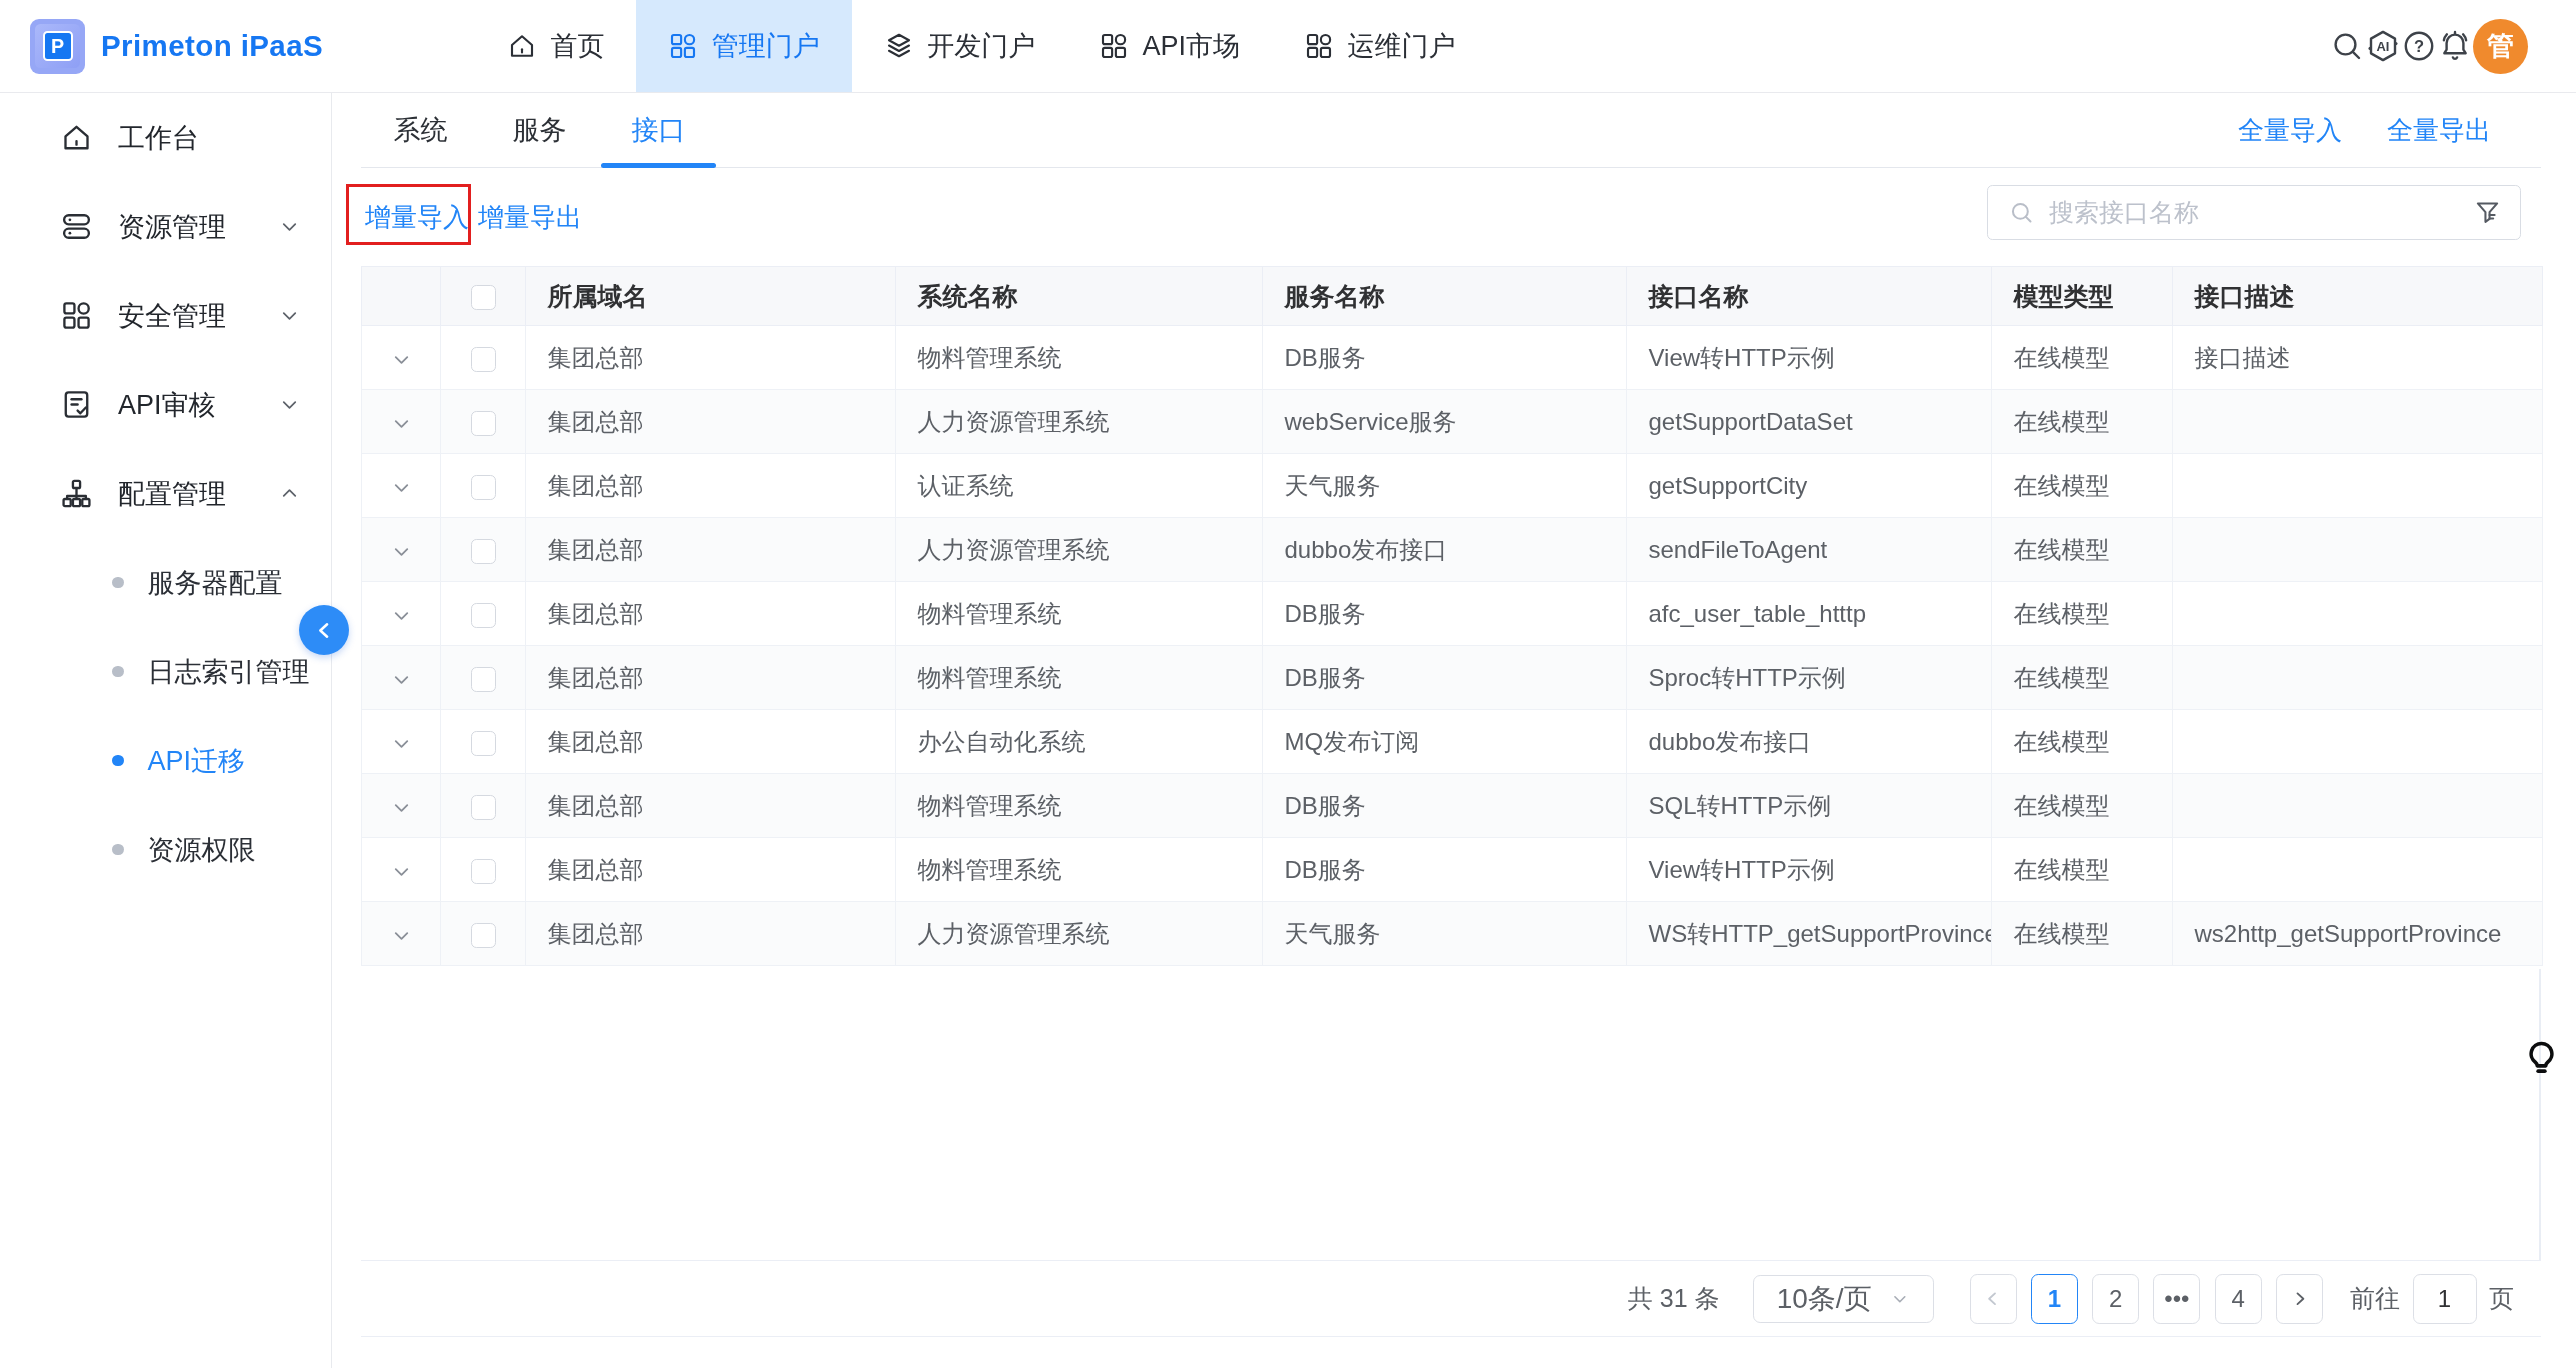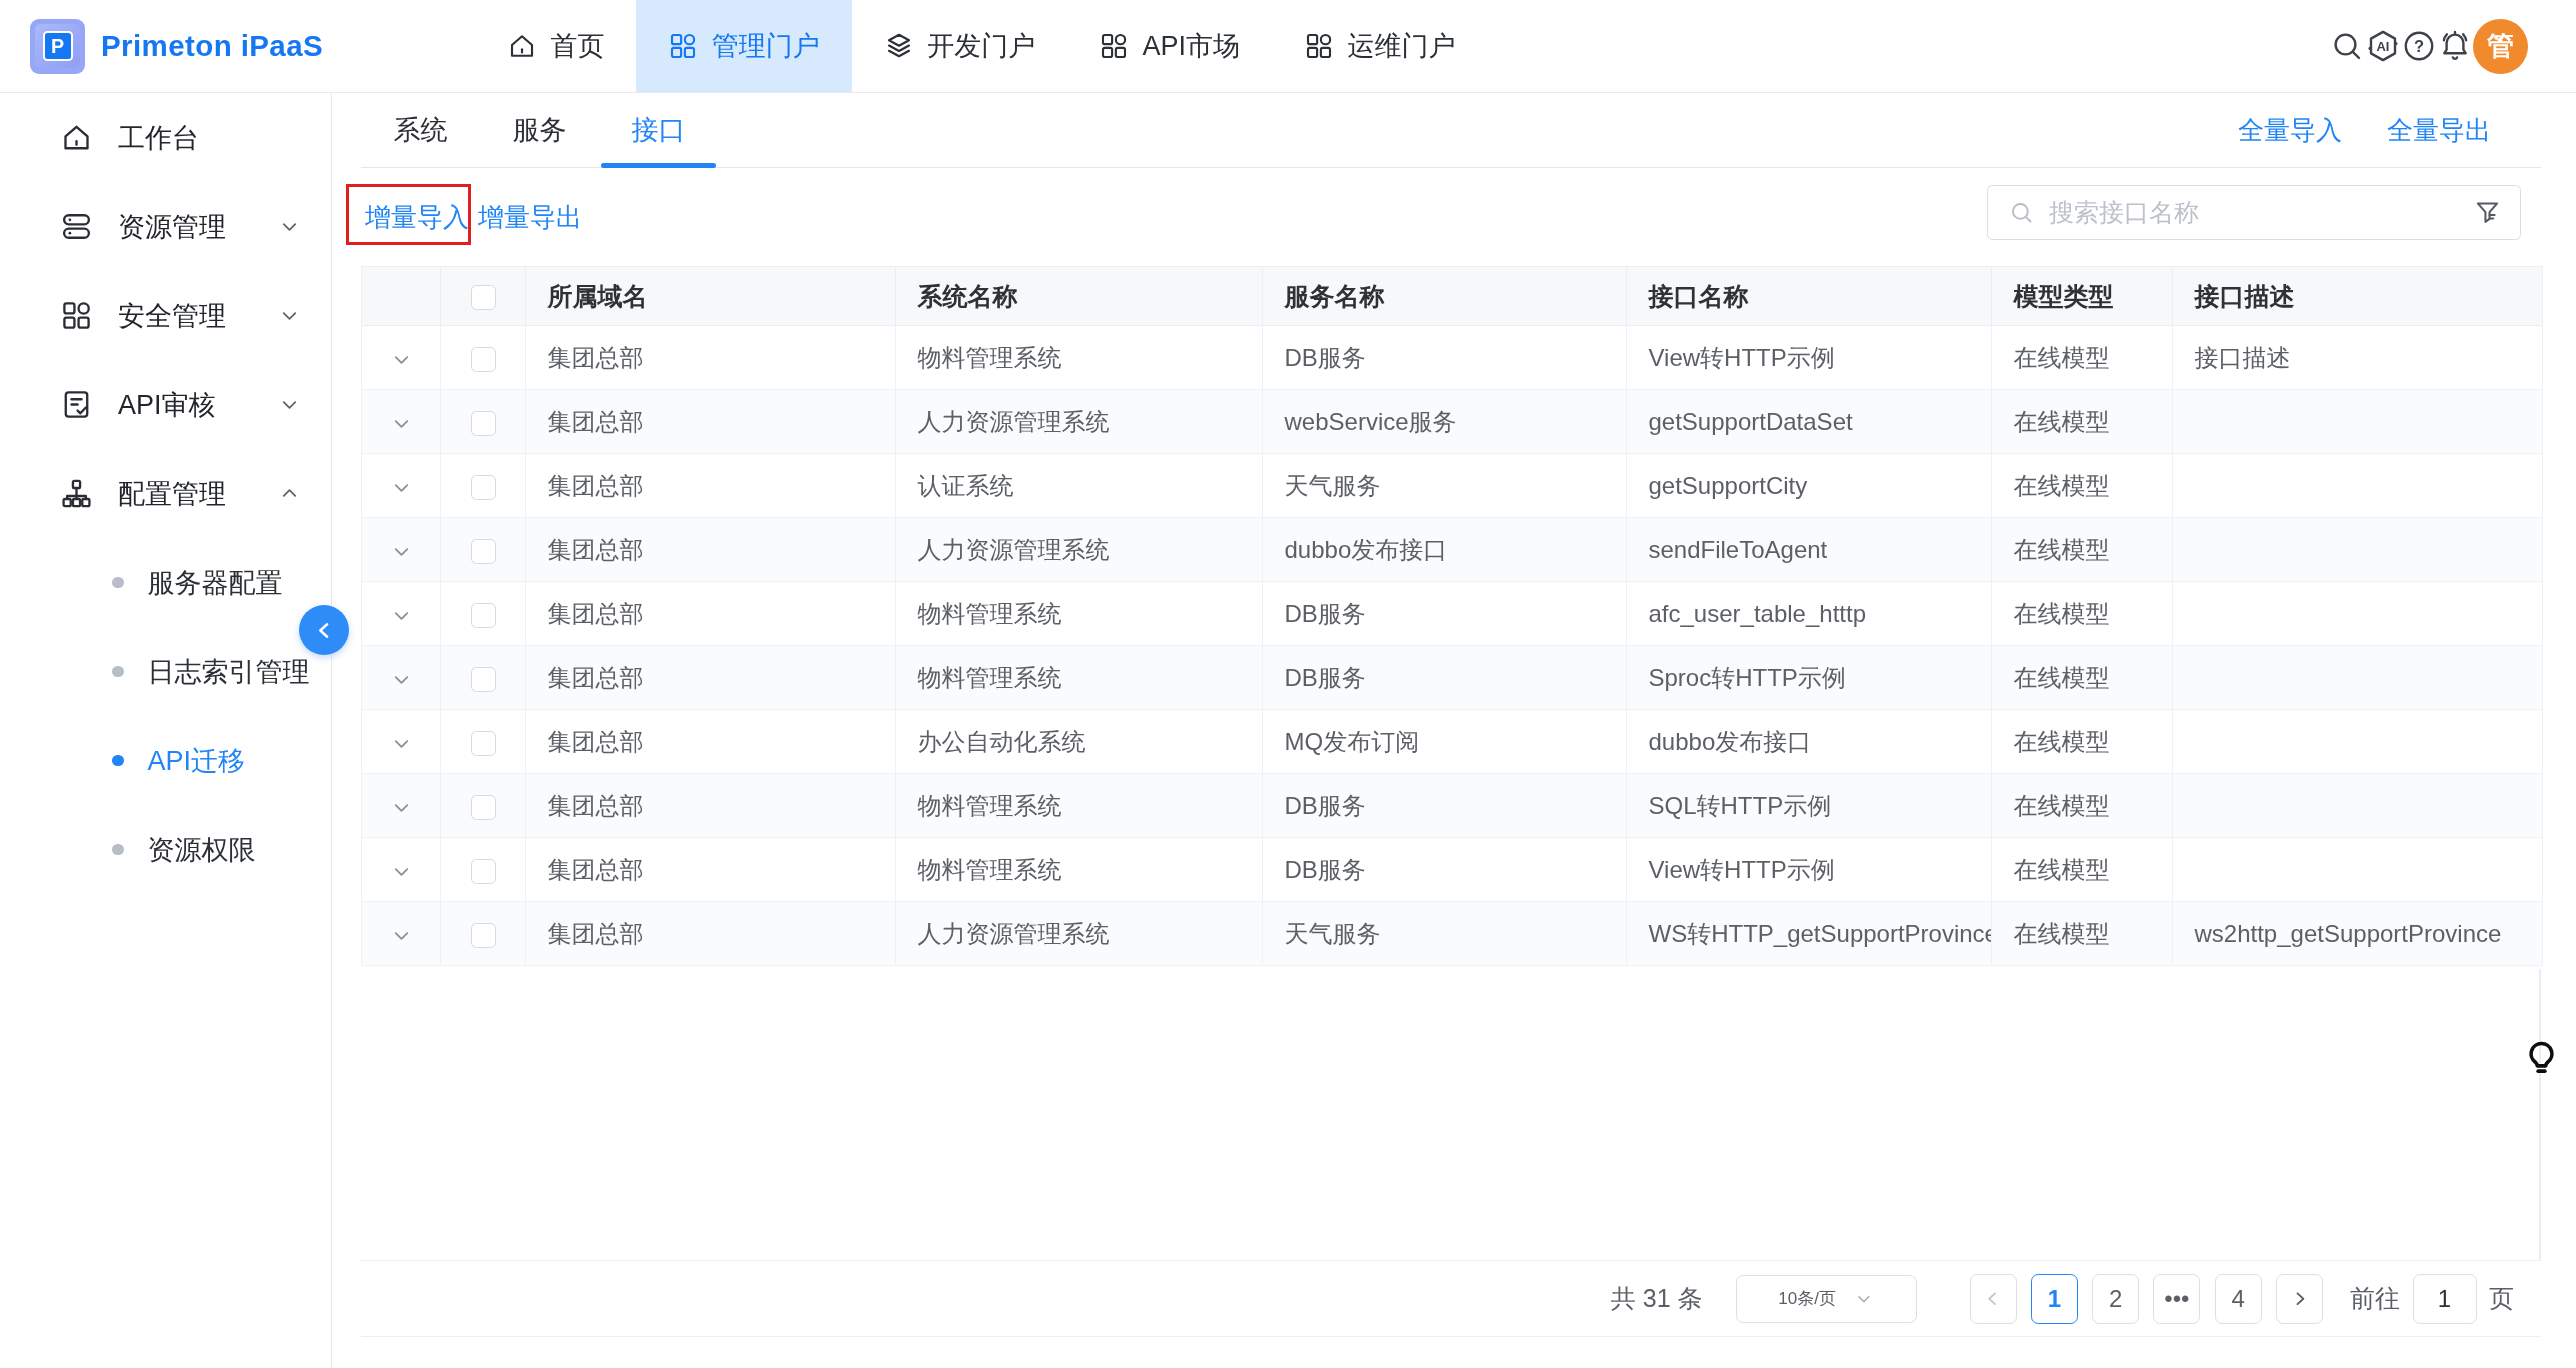--- a/index.html
+++ b/index.html
@@ -96,22 +96,22 @@
   .bulb { position:absolute; left:2199px; top:945px; width:41px; height:41px; color:#0c0d0e;
     cursor:pointer; z-index:5; }
 
   
   .pagination { position:absolute; left:39px; right:35px; top:1167px; height:77px;
     border-top:0.9px solid #ebeef5; border-bottom:0.9px solid #ebeef5;
     display:flex; align-items:center; justify-content:flex-end; padding-right:27px;
     font-size:25px; color:#5c6066; }
   .pg-total { margin-right:33px; }
   .page-size { width:181px; height:48px; border:0.9px solid #dcdfe6; border-radius:7.2px;
-    display:flex; align-items:center; justify-content:center; gap:18px; font-size:17px;
-    color:#5c6066; cursor:pointer; margin-right:53px; background:#fff; }
+    display:flex; align-items:center; justify-content:center; gap:18px; font-size:28px;
+    color:#5c6066; cursor:pointer; margin-right:36px; background:#fff; }
   .page-size .chev { width:19.7px; height:19.7px; color:#a8adb6; }
   .pg-btn { min-width:47px; height:50px; border:0.9px solid #dcdfe6; border-radius:7.2px;
     background:#fff; display:flex; align-items:center; justify-content:center;
     font-size:24px; color:#5c6066; cursor:pointer; margin-left:14.3px; padding:0 5.4px; }
   .pg-btn.first { margin-left:0; }
   .pg-btn .chev { width:21.5px; height:21.5px; }
   .pg-btn.disabled { color:#c3c8d0; cursor:default; }
   .pg-btn.active { border:1.8px solid #2285f7; color:#2285f7; font-weight:700; }
   .pg-goto { margin-left:27px; margin-right:12.5px; }
   .goto-input { width:64px; height:50px; border:0.9px solid #dcdfe6; border-radius:7.2px;

